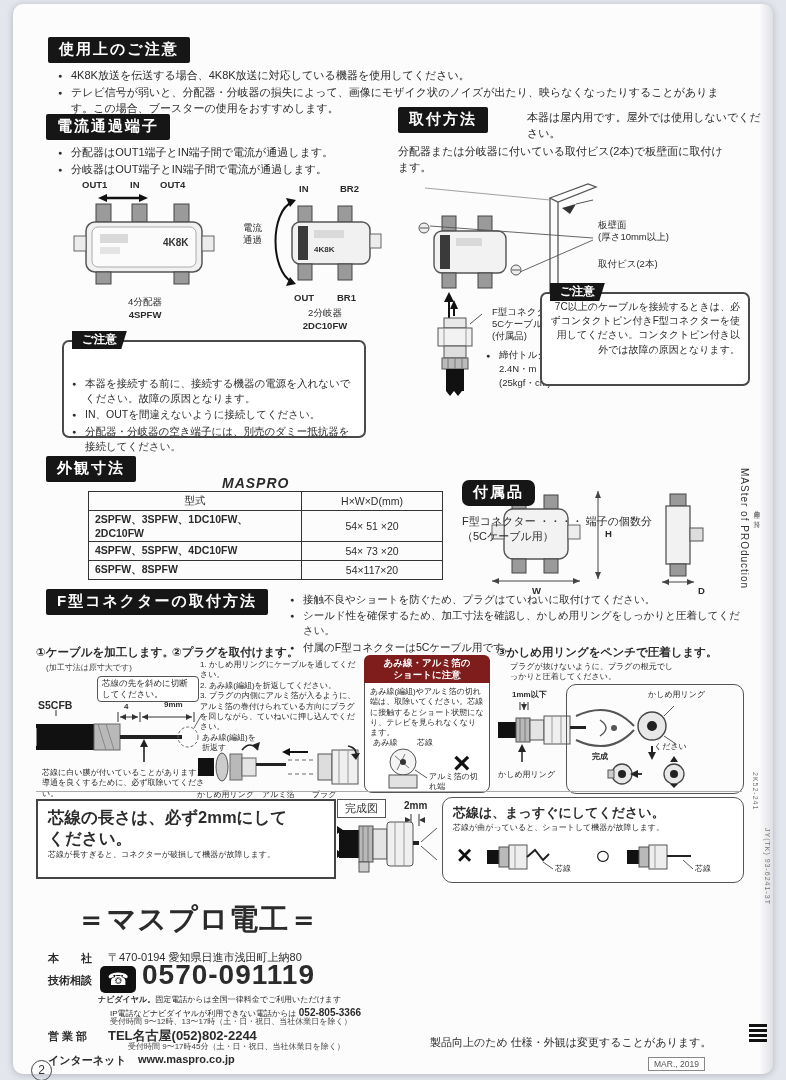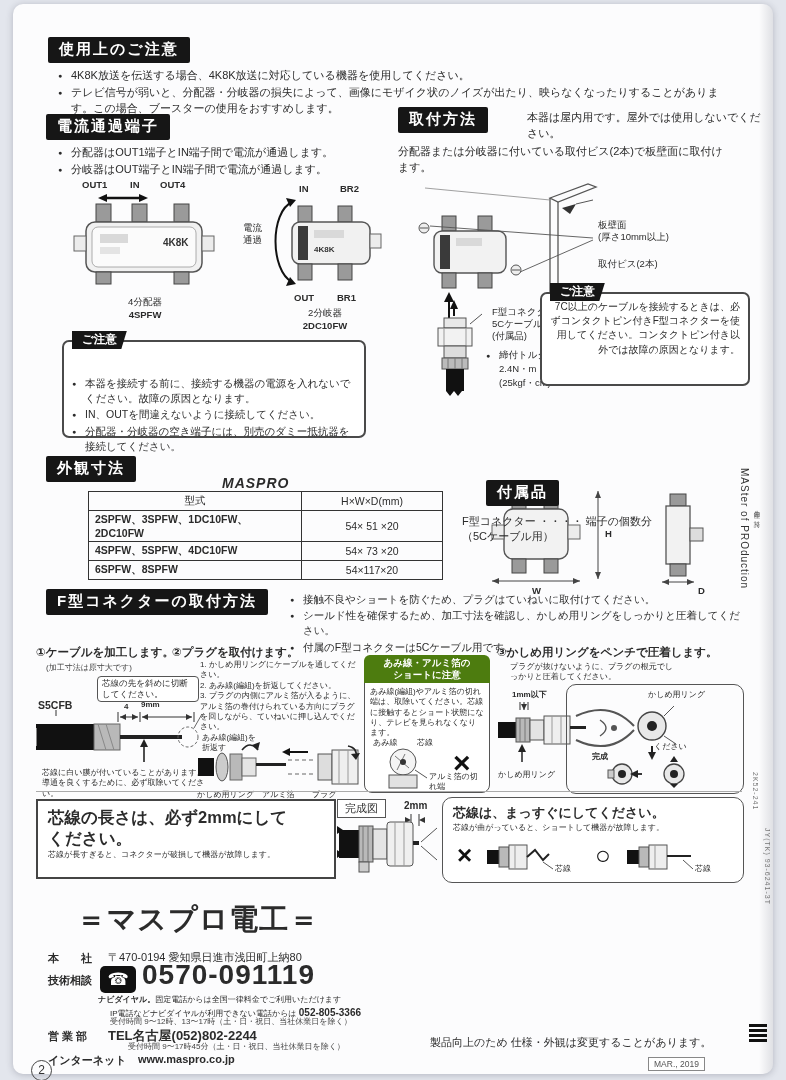--- a/index.html
+++ b/index.html
@@ -23,21 +23,21 @@
   .cbox{position:absolute;border:2px solid #4a4a4a;border-radius:7px;background:#fff;}
   .ctab{position:absolute;top:-11px;left:8px;background:#161616;color:#fff;font-weight:bold;
     font-size:11.5px;padding:1px 10px 2px;clip-path:polygon(0 0,100% 0,90% 100%,0 100%);white-space:nowrap;}
   table.dim{border-collapse:collapse;font-size:10.5px;}
   table.dim th,table.dim td{border:1.5px solid #333;padding:2px 6px;}
   table.dim th{font-weight:normal;text-align:center;}
   svg{overflow:visible;}
   .lbl{font-size:9.5px;line-height:1.25;}
   .callout{border:1px solid #555;border-radius:4px;background:#fff;padding:1px 4px;font-size:8.5px;line-height:1.3;}
   .warnbox{position:absolute;border:1.5px solid #555;border-radius:8px;background:#fff;}
-  .warnbox .wt{background:#4d7c0f;color:#fff;font-weight:bold;font-size:9.5px;text-align:center;
+  .warnbox .wt{background:#7f1d1d;color:#fff;font-weight:bold;font-size:9.5px;text-align:center;
      margin:-1px -1px 3px -1px;border-radius:6px 6px 0 0;padding:2px 2px;line-height:1.25;}
   .bigx{font-size:30px;font-weight:bold;color:#111;line-height:1;}
   .circ2{width:19px;height:19px;border:1.5px solid #444;border-radius:50%;text-align:center;
      font-size:12px;line-height:18px;color:#333;}
   .marbox{border:1px solid #888;color:#555;font-size:8.5px;padding:1px 5px;background:#fff;}
   .vert{writing-mode:vertical-rl;letter-spacing:1px;}
   .navi{width:36px;height:27px;background:#111;border-radius:5px;color:#fff;display:flex;
      align-items:center;justify-content:center;font-size:17px;}
 </style>
 </head>
@@ -222,21 +222,21 @@
     <rect x="22" y="4" width="16" height="12" fill="#9a9a9a" stroke="#444"></rect>
     <rect x="18" y="16" width="24" height="58" fill="#f2f2f2" stroke="#555" stroke-width="1.3"></rect>
     <rect x="42" y="38" width="13" height="13" fill="#ddd" stroke="#555"></rect>
     <rect x="22" y="74" width="16" height="12" fill="#9a9a9a" stroke="#444"></rect>
     <line x1="14" y1="92" x2="46" y2="92" stroke="#444"></line>
     <polygon points="14,92 21,89 21,95" fill="#444"></polygon>
       <polygon points="46,92 39,89 39,95" fill="#444"></polygon>
   </svg>
   <div class="abs lbl b" style="left:698px;top:585px;">D</div>
 
-  <div class="abs sec" style="left:486px;top:480px;">付属品</div>
+  <div class="abs sec" style="left:462px;top:480px;border-radius:7px;">付属品</div>
   <div class="abs t" style="left:462px;top:514px;">F型コネクター ・・・・ 端子の個数分</div>
   <div class="abs t" style="left:462px;top:529px;">（5Cケーブル用）</div>
 
   <div class="abs vert" style="left:739px;top:468px;height:170px;font-size:10px;color:#333;">MASter of PROduction</div>
   <div class="abs vert" style="left:752px;top:505px;height:60px;font-size:6.5px;color:#666;">生産の誇り</div>
   <div class="abs vert" style="left:752px;top:772px;height:60px;font-size:7px;color:#777;">2K52-241</div>
   <div class="abs vert" style="left:764px;top:828px;height:90px;font-size:7px;color:#777;">JY(TK) 93-6241-3T</div>
 
   <div class="abs sec" style="left:46px;top:589px;">F型コネクターの取付方法</div>
   <ul class="dots sm abs" style="left:290px;top:591px;width:452px;">
@@ -246,21 +246,21 @@
   </ul>
 
   <div class="abs b" style="left:36px;top:645px;font-size:11.5px;">①ケーブルを加工します。</div>
   <div class="abs b" style="left:172px;top:645px;font-size:11.5px;">②プラグを取付けます。</div>
   <div class="abs b" style="left:497px;top:645px;font-size:11.5px;">③かしめ用リングをペンチで圧着します。</div>
 
   <div class="abs xs" style="left:46px;top:663px;color:#444;">(加工寸法は原寸大です)</div>
   <div class="abs callout" style="left:97px;top:676px;width:92px;">芯線の先を斜めに切断してください。</div>
   <div class="abs b" style="left:38px;top:699px;font-size:10.5px;text-align:center;">S5CFB</div>
   <div class="abs xs b" style="left:124px;top:702px;">4</div>
-  <div class="abs xs b" style="left:141px;top:700px;">9mm</div>
+  <div class="abs xs b" style="left:164px;top:700px;">9mm</div>
   <svg class="abs" style="left:36px;top:708px;" width="172" height="58" viewBox="0 0 172 58">
     <line x1="20" y1="8" x2="20" y2="2" stroke="#333"></line>
     <line x1="82" y1="14" x2="82" y2="4" stroke="#333"></line>
       <line x1="104" y1="14" x2="104" y2="4" stroke="#333"></line>
       <line x1="158" y1="14" x2="158" y2="4" stroke="#333"></line>
     <line x1="84" y1="9" x2="102" y2="9" stroke="#333"></line>
       <line x1="106" y1="9" x2="156" y2="9" stroke="#333"></line>
     <polygon points="84,9 90,6 90,12" fill="#333"></polygon>
       <polygon points="102,9 96,6 96,12" fill="#333"></polygon>
     <polygon points="106,9 112,6 112,12" fill="#333"></polygon>

